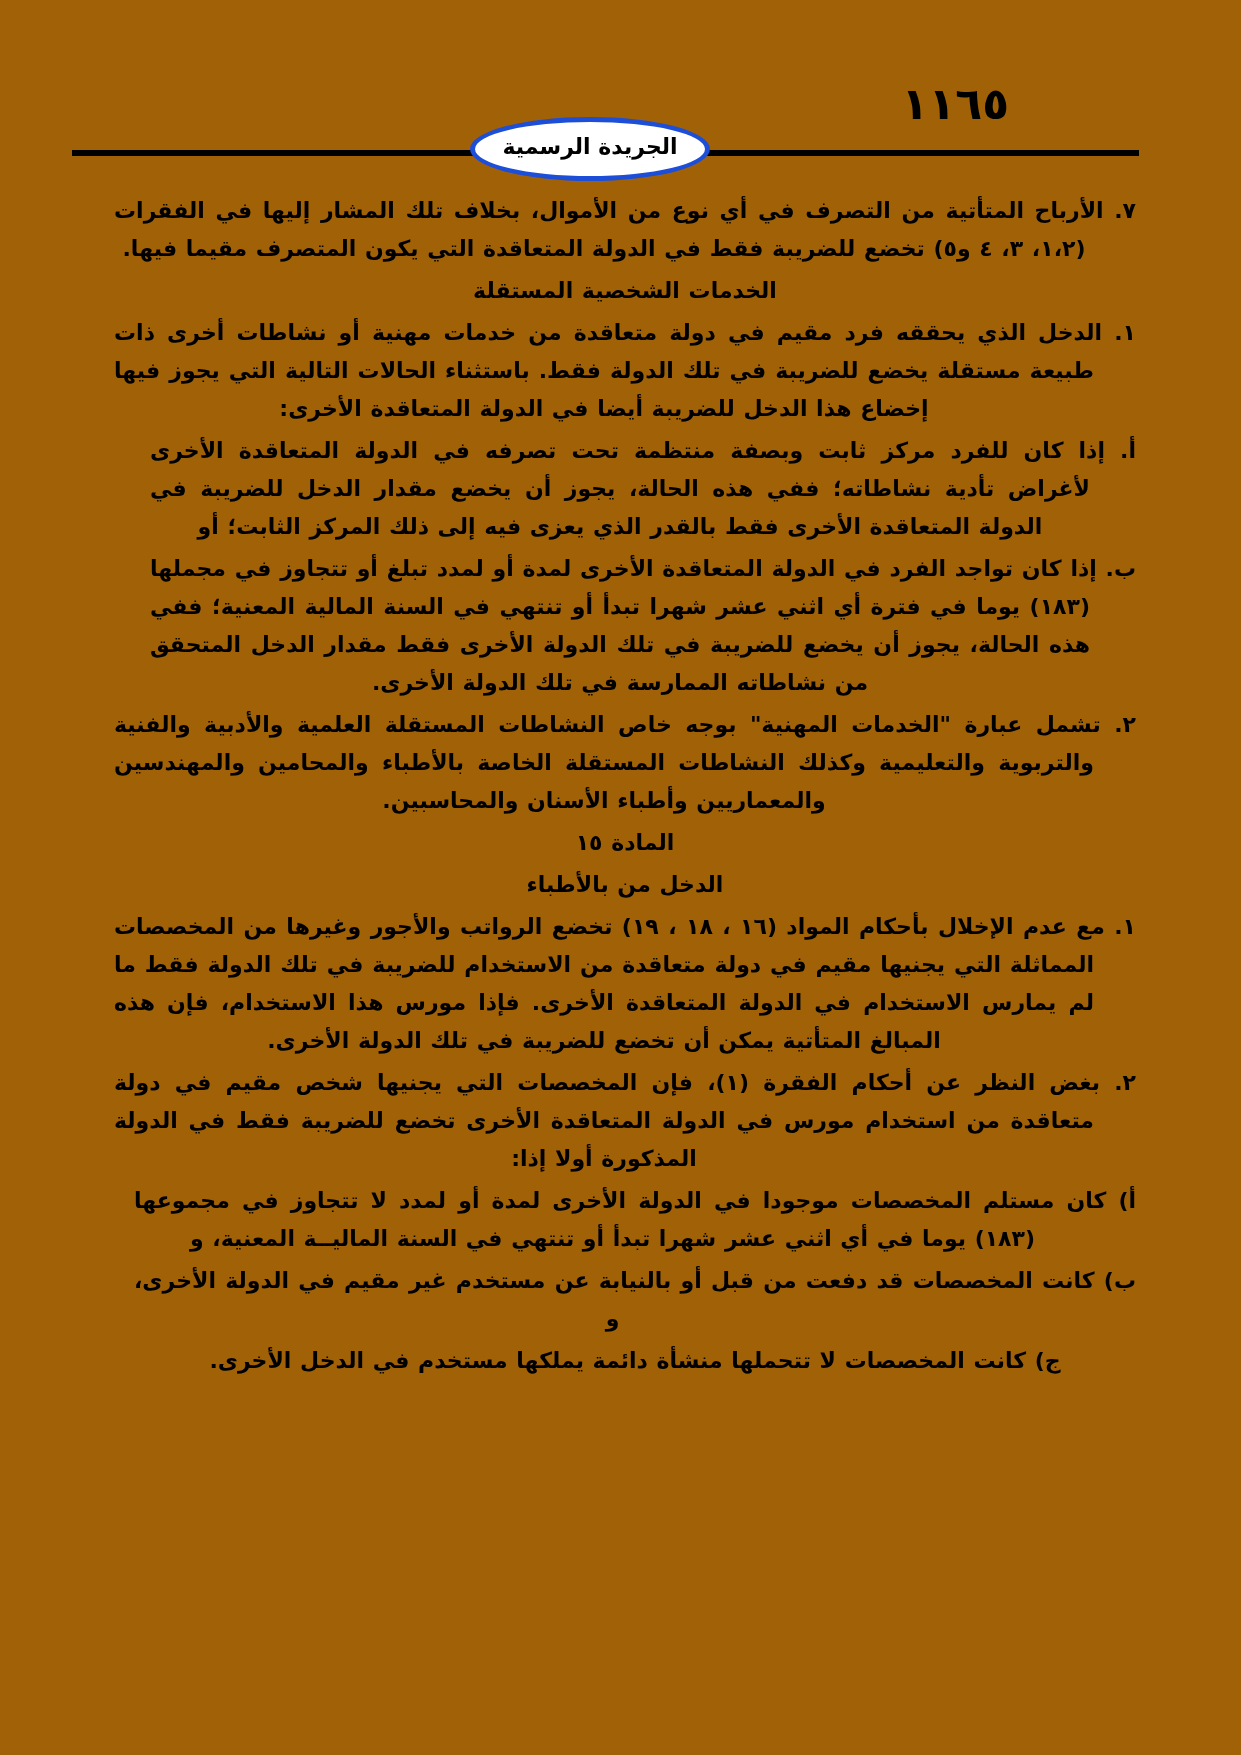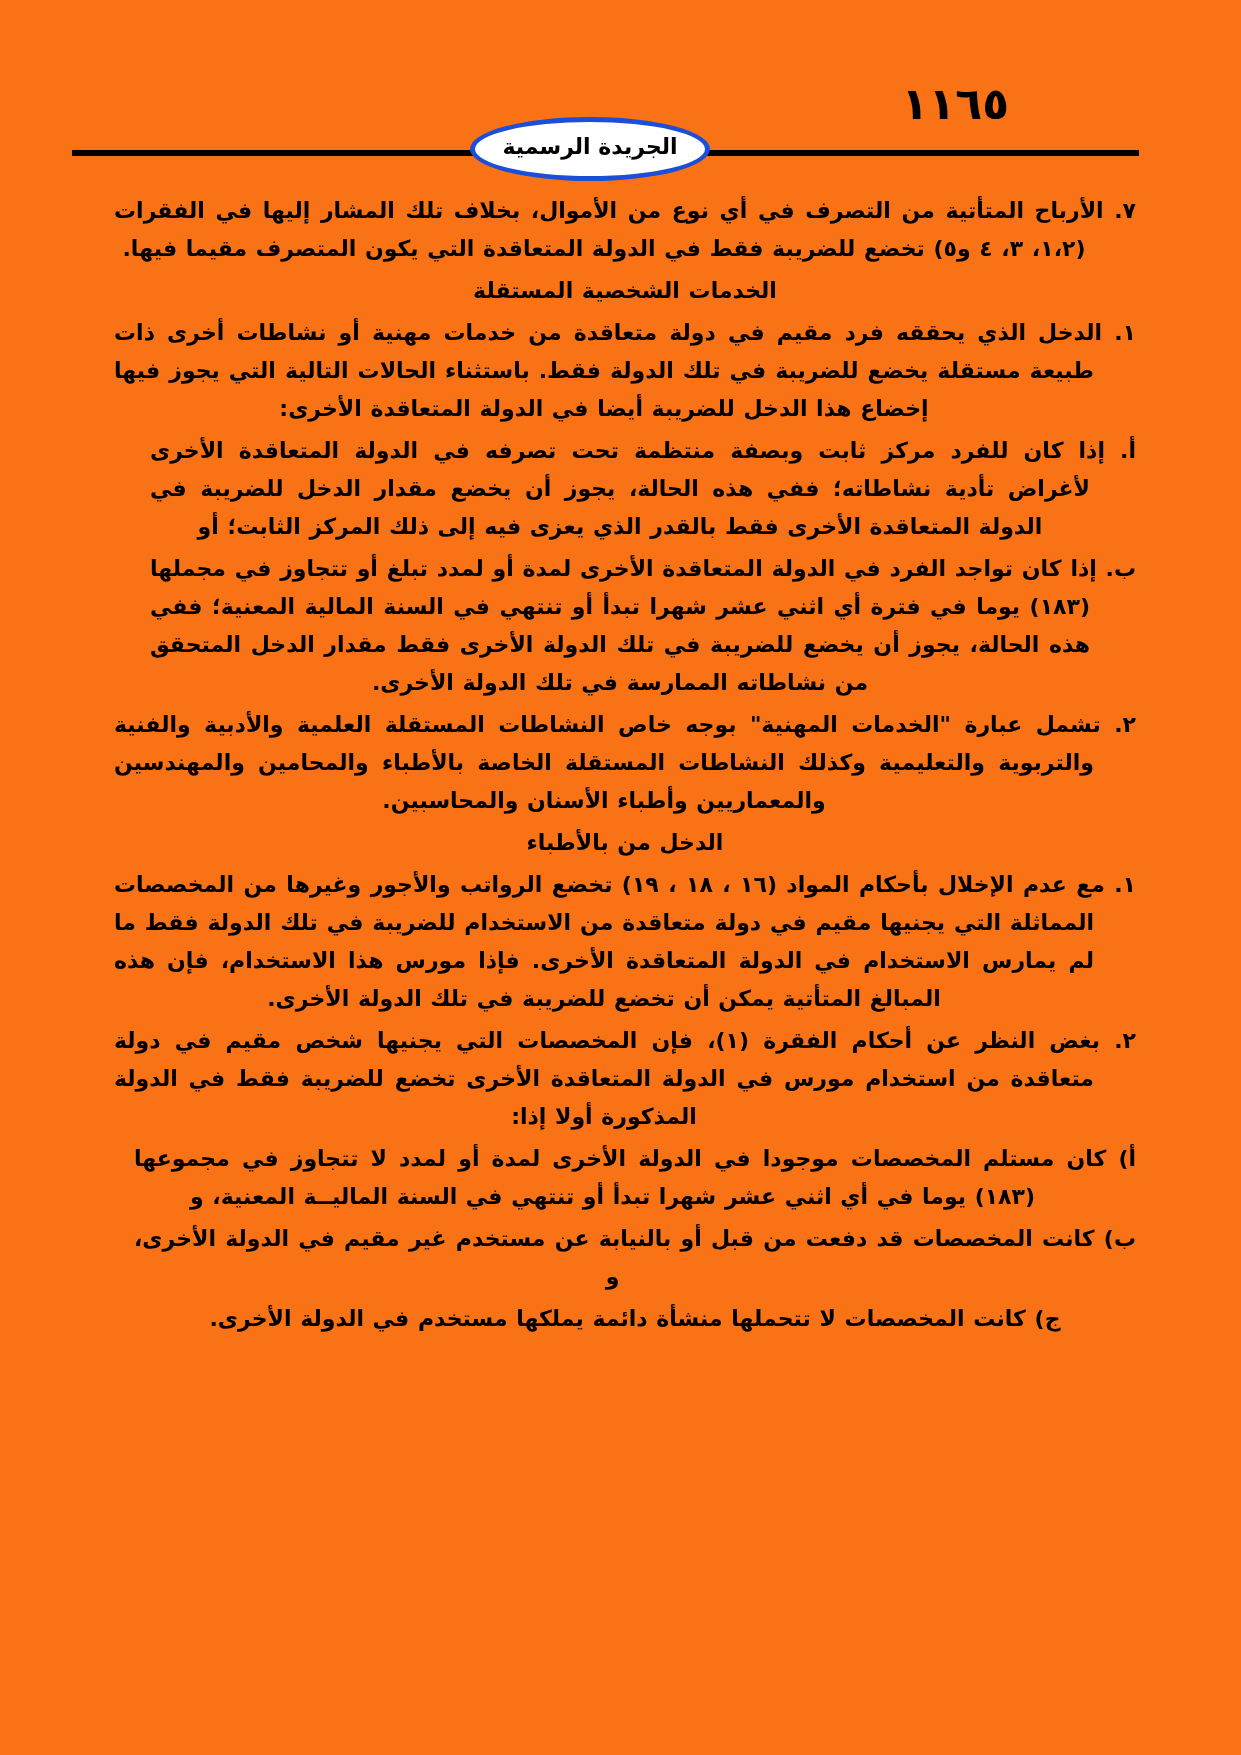--- a/index.html
+++ b/index.html
@@ -1,21 +1,21 @@
 <!DOCTYPE html>
 <html lang="ar"><head>
 <meta charset="utf-8">
 <style>
   html, body { margin: 0; padding: 0; background: #e8e8e8; }
   .page {
     position: relative;
     width: 1241px;
     height: 1755px;
     margin: 0 auto;
-    background: #f97316;
+    background: #a16207;
     color: #000000;
     font-family: "DejaVu Sans", sans-serif;
     font-weight: bold;
     direction: rtl;
     overflow: hidden;
   }
 
   
   .header { position: absolute; top: 0; left: 0; right: 0; height: 190px; }
   .page-number {
@@ -117,27 +117,28 @@
     <p class="article-title mt-sub14">الخدمات الشخصية المستقلة</p>
 
     <p class="clause mt-c1">١. الدخل الذي يحققه فرد مقيم في دولة متعاقدة من خدمات مهنية أو نشاطات أخرى ذات طبيعة مستقلة يخضع للضريبة في تلك الدولة فقط. باستثناء الحالات التالية التي يجوز فيها إخضاع هذا الدخل للضريبة أيضا في الدولة المتعاقدة الأخرى:</p>
 
     <p class="subclause">أ. إذا كان للفرد مركز ثابت وبصفة منتظمة تحت تصرفه في الدولة المتعاقدة الأخرى لأغراض تأدية نشاطاته؛ ففي هذه الحالة، يجوز أن يخضع مقدار الدخل للضريبة في الدولة المتعاقدة الأخرى فقط بالقدر الذي يعزى فيه إلى ذلك المركز الثابت؛ أو</p>
 
     <p class="subclause">ب. إذا كان تواجد الفرد في الدولة المتعاقدة الأخرى لمدة أو لمدد تبلغ أو تتجاوز في مجملها (١٨٣) يوما في فترة أي اثني عشر شهرا تبدأ أو تنتهي في السنة المالية المعنية؛ ففي هذه الحالة، يجوز أن يخضع للضريبة في تلك الدولة الأخرى فقط مقدار الدخل المتحقق من نشاطاته الممارسة في تلك الدولة الأخرى.</p>
 
     <p class="clause">٢. تشمل عبارة "الخدمات المهنية" بوجه خاص النشاطات المستقلة العلمية والأدبية والفنية والتربوية والتعليمية وكذلك النشاطات المستقلة الخاصة بالأطباء والمحامين والمهندسين والمعماريين وأطباء الأسنان والمحاسبين.</p>
 
+    <p class="article-title mt-h15">المادة ١٥</p>
 
     <p class="article-title">الدخل من بالأطباء</p>
 
     <p class="clause mt-c15">١. مع عدم الإخلال بأحكام المواد (١٦ ، ١٨ ، ١٩) تخضع الرواتب والأجور وغيرها من المخصصات المماثلة التي يجنيها مقيم في دولة متعاقدة من الاستخدام للضريبة في تلك الدولة فقط ما لم يمارس الاستخدام في الدولة المتعاقدة الأخرى. فإذا مورس هذا الاستخدام، فإن هذه المبالغ المتأتية يمكن أن تخضع للضريبة في تلك الدولة الأخرى.</p>
 
     <p class="clause">٢. بغض النظر عن أحكام الفقرة (١)، فإن المخصصات التي يجنيها شخص مقيم في دولة متعاقدة من استخدام مورس في الدولة المتعاقدة الأخرى تخضع للضريبة فقط في الدولة المذكورة أولا إذا:</p>
 
     <p class="subclause15">أ) كان مستلم المخصصات موجودا في الدولة الأخرى لمدة أو لمدد لا تتجاوز في مجموعها (١٨٣) يوما في أي اثني عشر شهرا تبدأ أو تنتهي في السنة الماليــة المعنية، و</p>
 
     <p class="subclause15">ب) كانت المخصصات قد دفعت من قبل أو بالنيابة عن مستخدم غير مقيم في الدولة الأخرى، و</p>
 
-    <p class="subclause15">ج) كانت المخصصات لا تتحملها منشأة دائمة يملكها مستخدم في الدولة الأخرى.</p>
+    <p class="subclause15">ج) كانت المخصصات لا تتحملها منشأة دائمة يملكها مستخدم في الدخل الأخرى.</p>
 
   </div>
 </div>
 
 </body></html>

